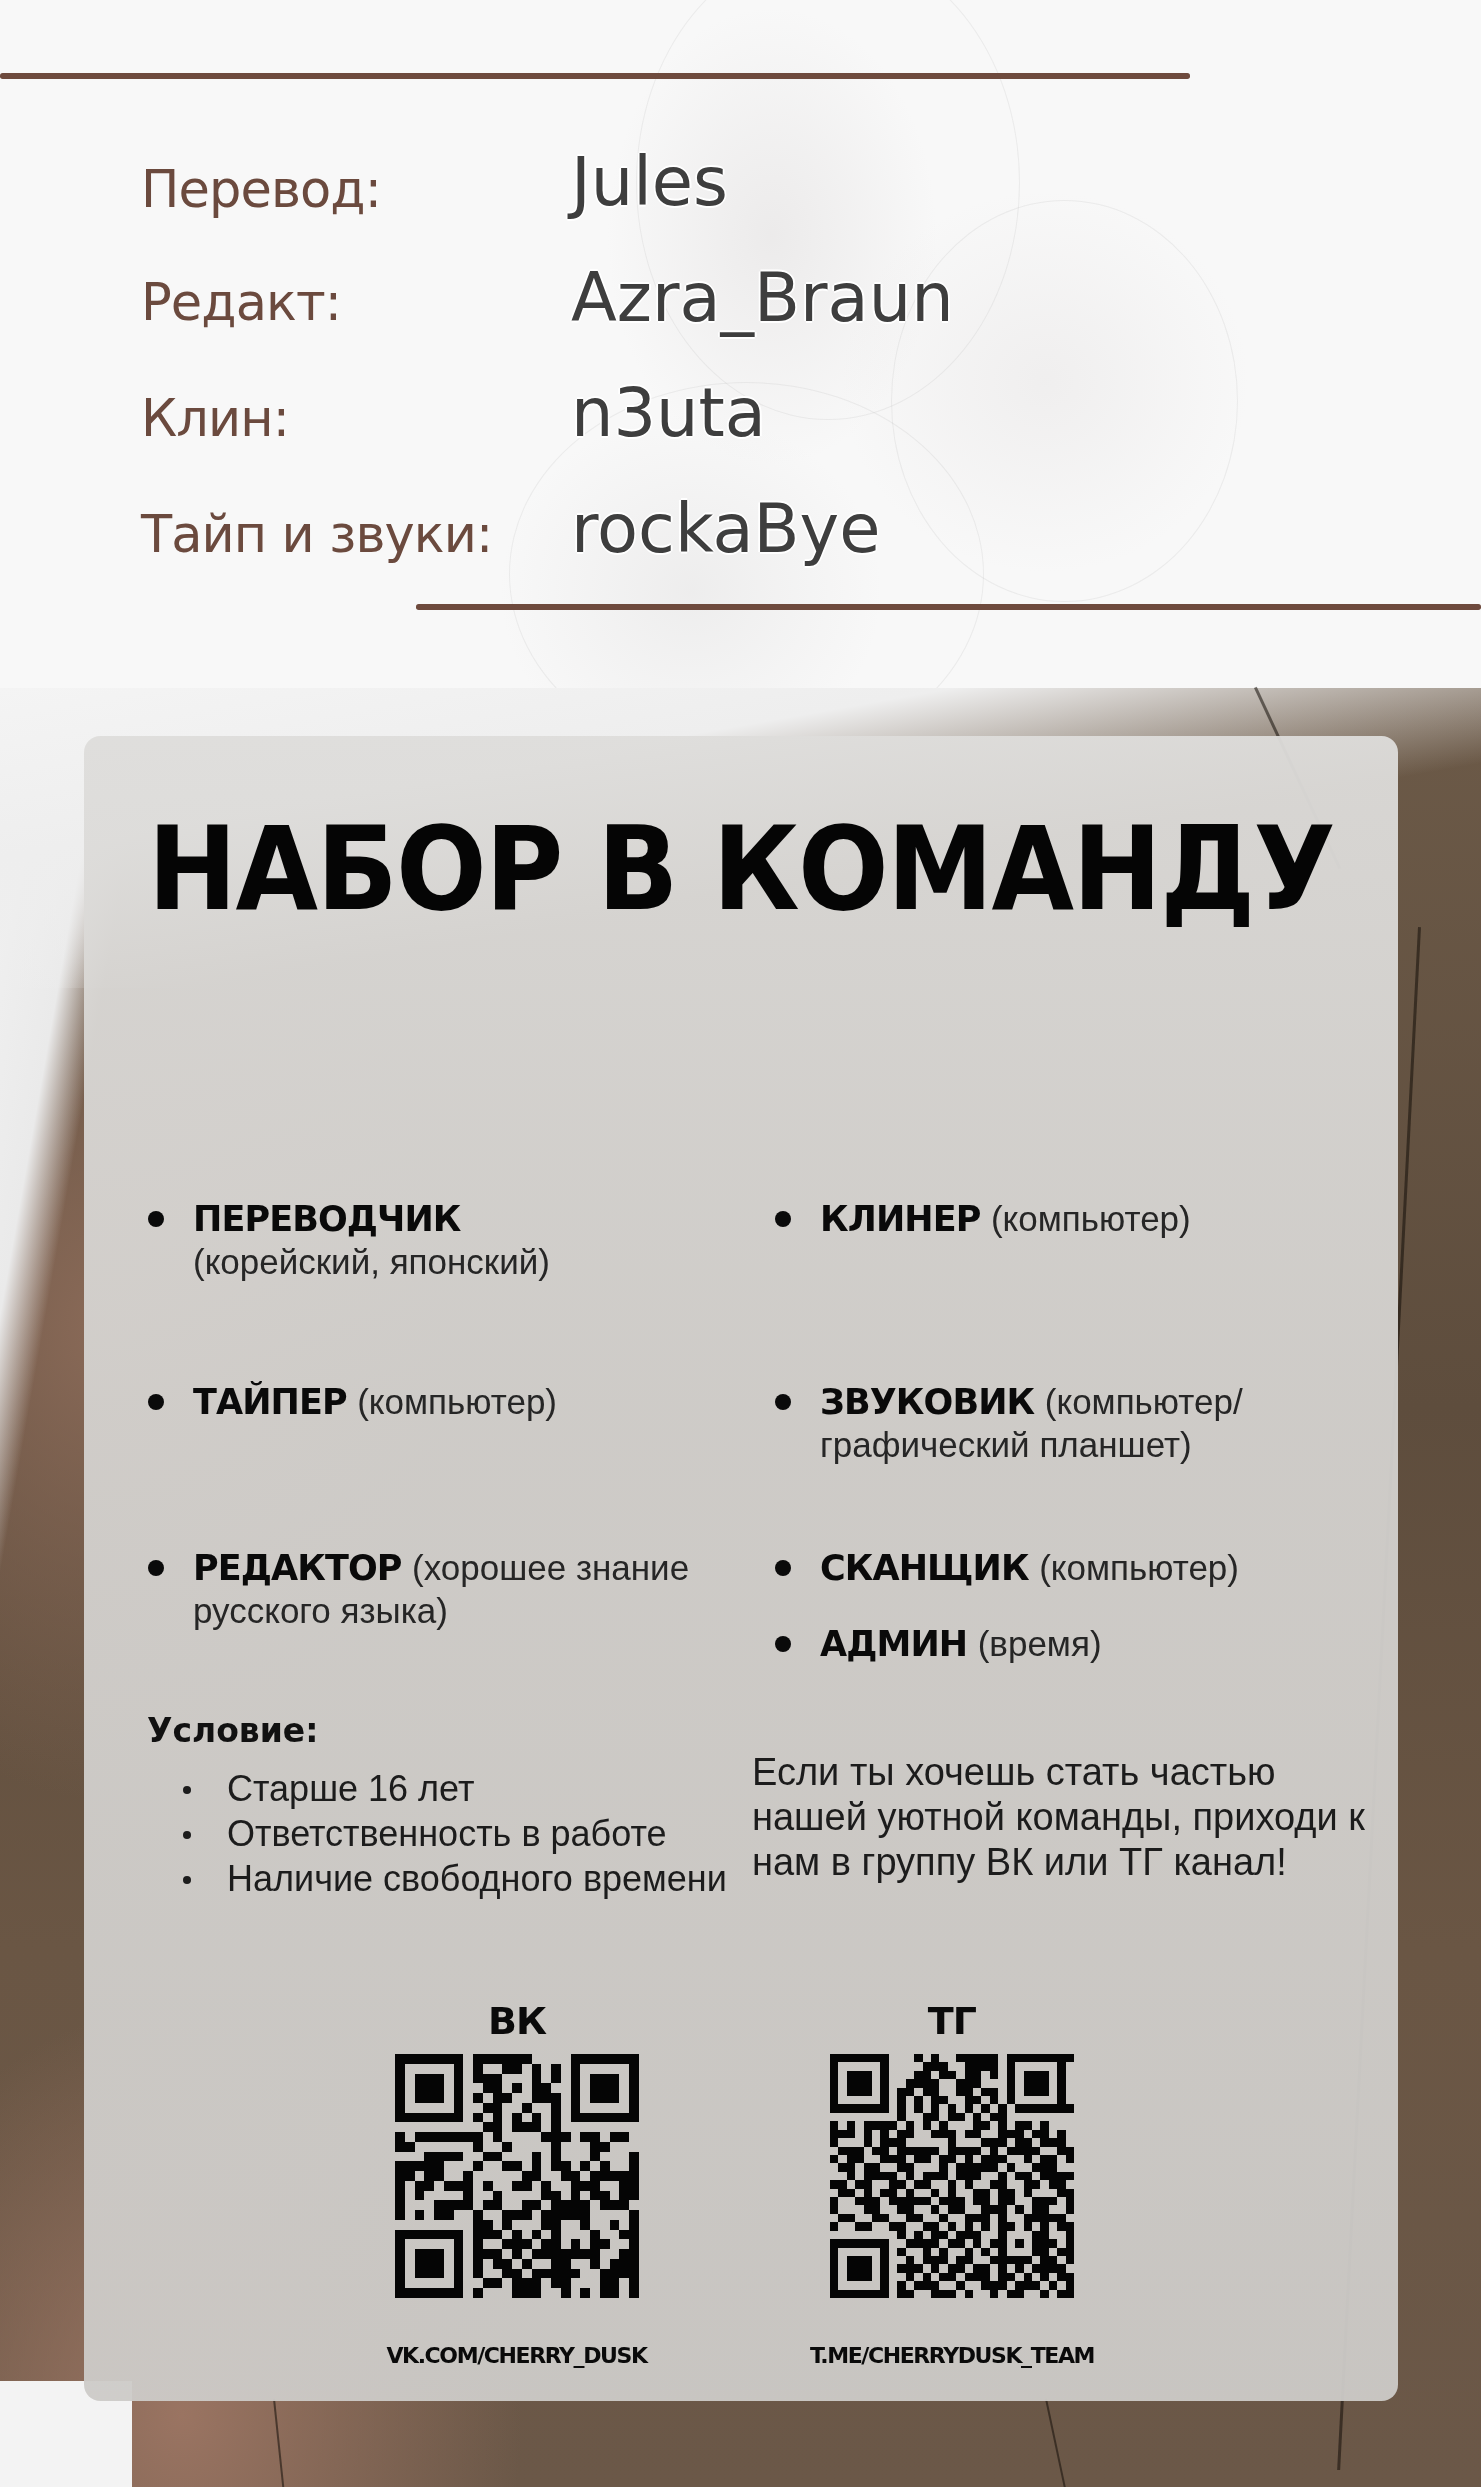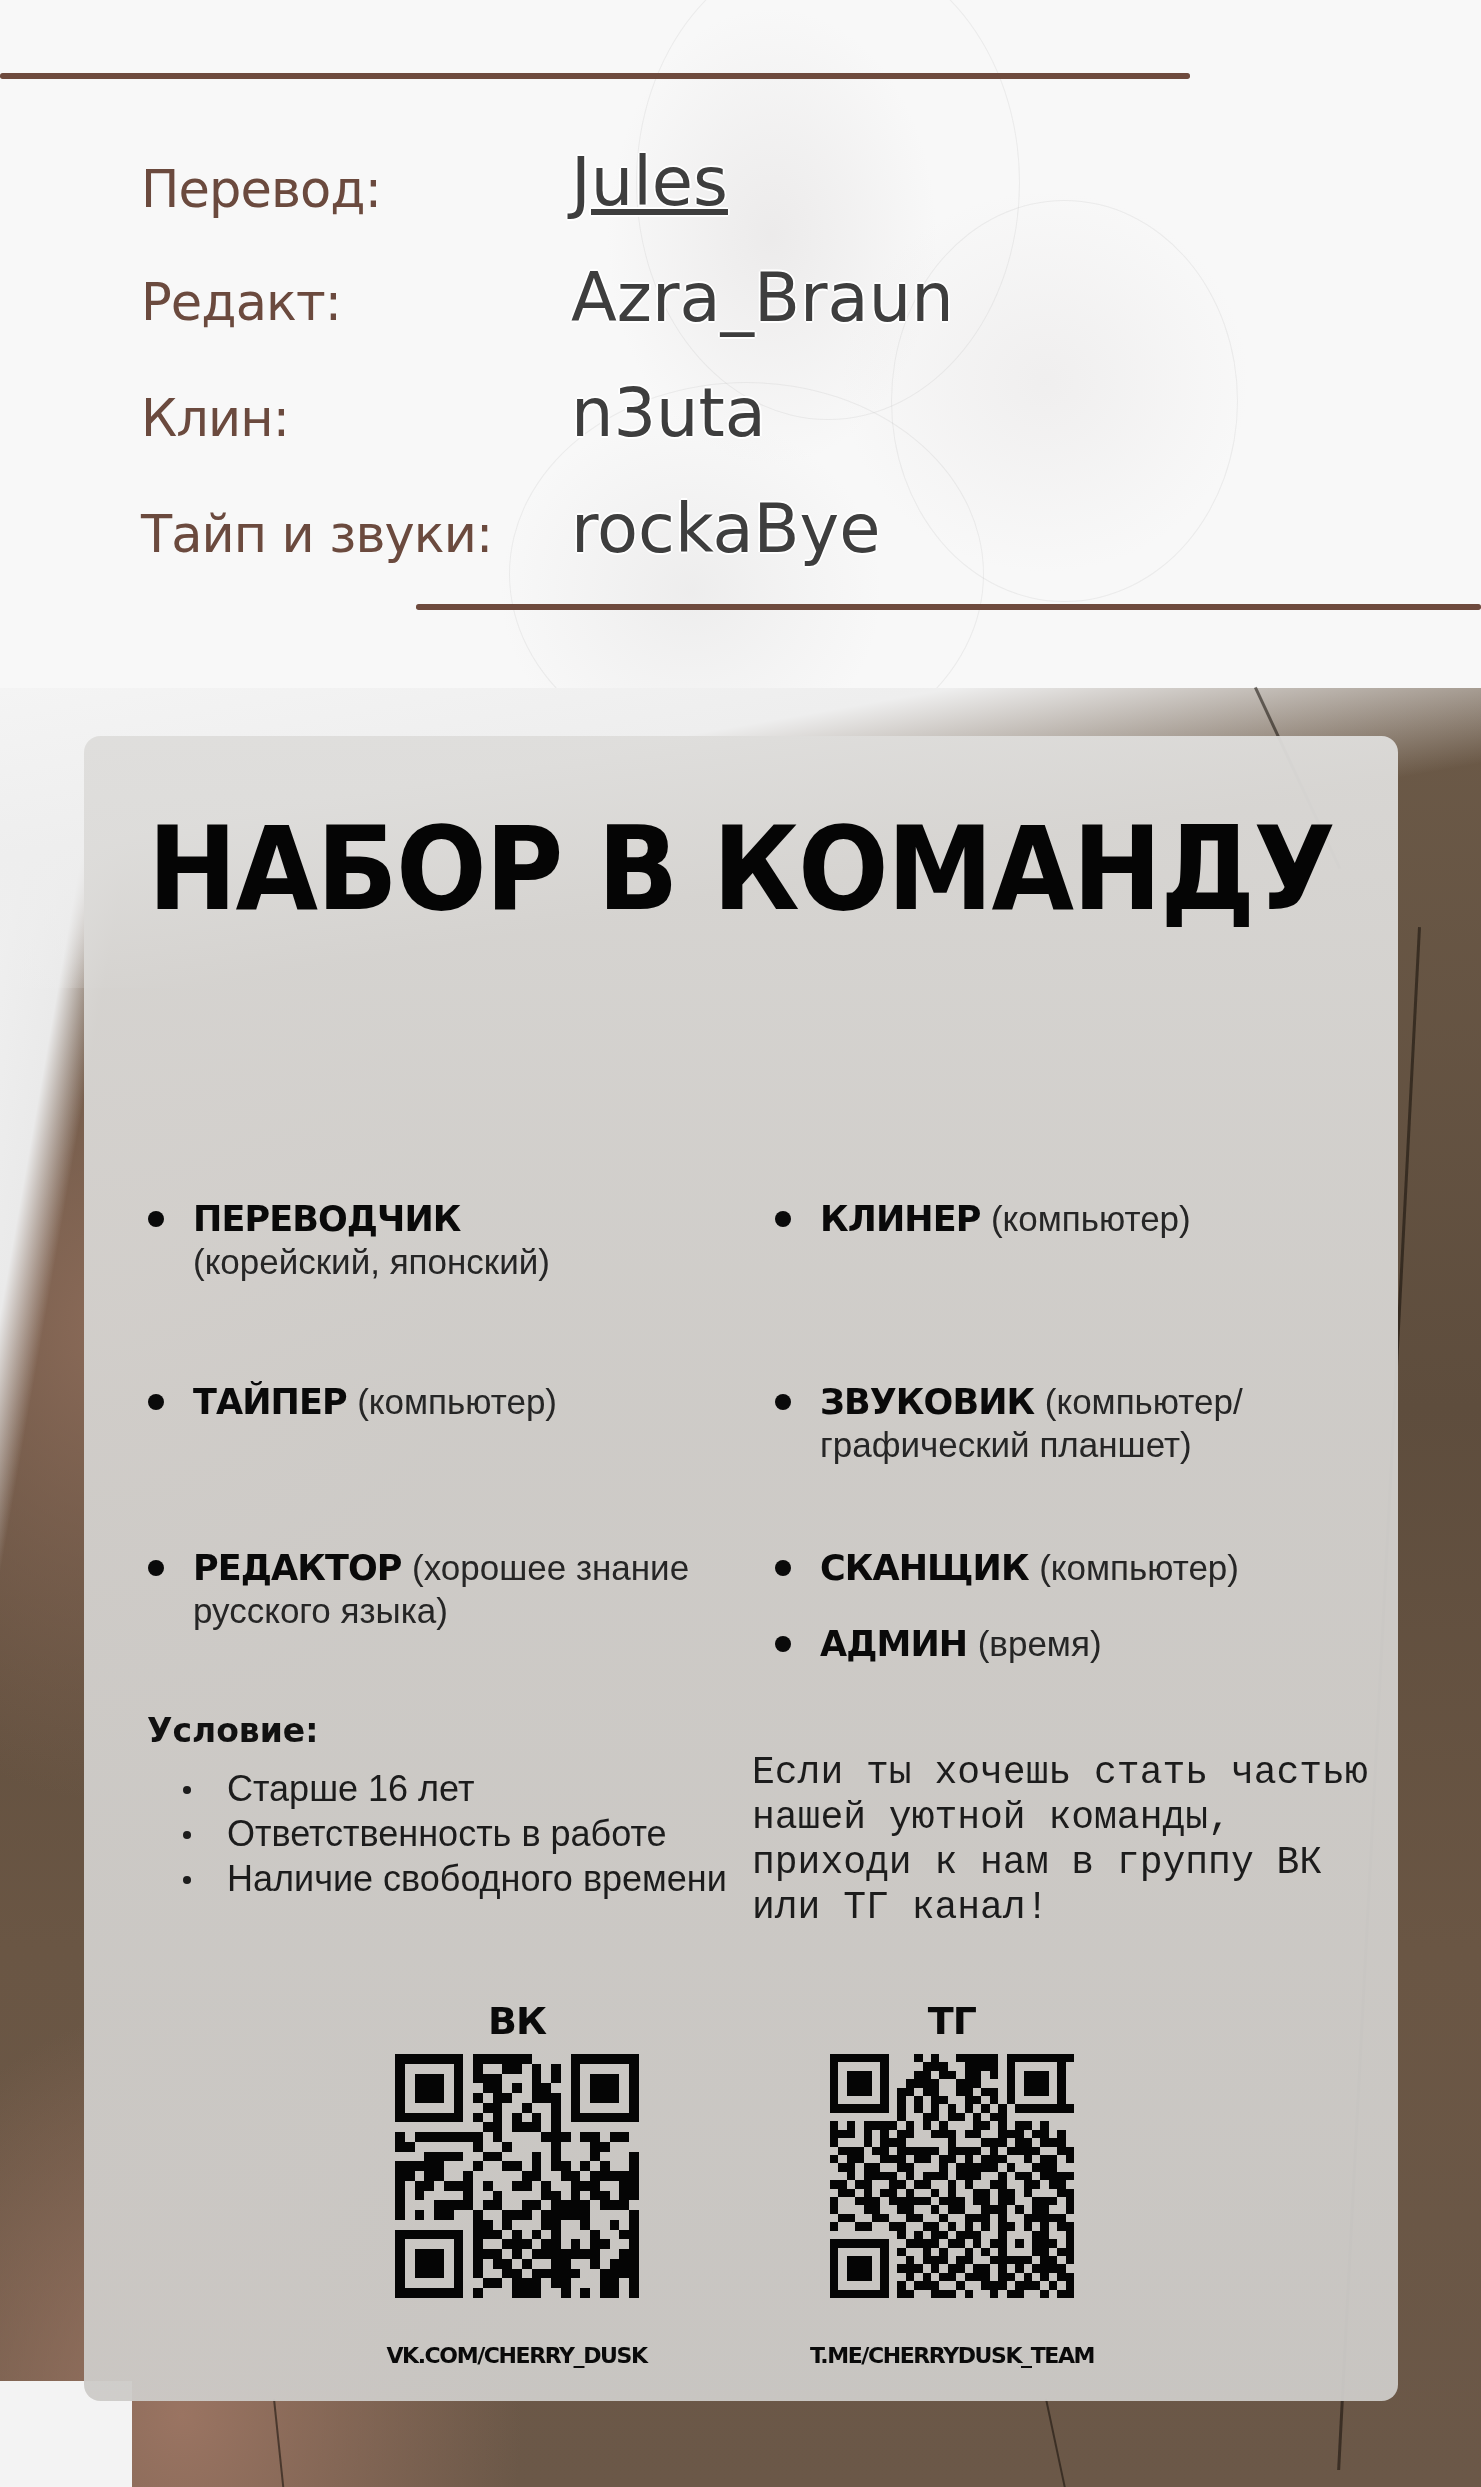--- a/index.html
+++ b/index.html
@@ -41,41 +41,41 @@
   .role { font-family:"DejaVu Sans", sans-serif; font-size:33px; color:#1e1e1e; line-height:42px; }
   .role .dot { position:absolute; left:-45px; top:12.7px; width:16.4px; height:16.4px; border-radius:50%; background:#0a0a0a; }
   .role .name { font-weight:bold; color:#0a0a0a; font-size:35px; letter-spacing:-0.9px; }
   .role .note { color:#262626; font-family:"Liberation Sans", sans-serif; font-size:35px; }
 
   .cond-title { font-family:"DejaVu Sans", sans-serif; font-weight:bold; font-size:33px; color:#111; }
   .cond-list { list-style:none; margin:12px; padding:0; }
   .cond-list li { position:relative; font-family:"Liberation Sans", sans-serif; font-size:36px; color:#1c1c1c; line-height:45px; padding-left:44px; }
   .cond-list li::before { content:""; position:absolute; left:0; top:20px; width:8.2px; height:8.2px; border-radius:50%; background:#1c1c1c; }
 
-  .cta { font-family:Liberation Mono, monospace; font-size:38px; color:#1c1c1c; line-height:45px; }
+  .cta { font-family:Liberation Sans, sans-serif; font-size:38px; color:#1c1c1c; line-height:45px; }
 
   .qr-label { font-family:"DejaVu Sans", sans-serif; font-weight:bold; font-size:38px; color:#0a0a0a; text-align:center; letter-spacing:-0.9px; }
   .qr { display:grid; }
   .qr span { display:block; }
   .qr span.b { background:#050505; }
   .qr-url { font-family:"DejaVu Sans", sans-serif; font-weight:bold; font-size:22px; color:#0a0a0a; white-space:nowrap; letter-spacing:-1.4px; text-align:center;margin-top:32px; }
 </style>
 </head>
 <body>
 
 <div class="abs top-band"></div>
 <div class="abs sketch" style="left:636px;top:-55px;width:382px;height:473px;"></div>
 <div class="abs sketch" style="left:891px;top:200px;width:345px;height:400px;"></div>
 <div class="abs sketch" style="left:509px;top:382px;width:473px;height:382px;"></div>
 
 <div class="abs rule" style="left:0;top:73px;width:1190px;"></div>
 <div class="abs rule" style="left:416px;top:604px;width:1065px;"></div>
 
 <div class="abs credit-label" style="left:141px;top:164px;">Перевод:</div>
-<div class="abs credit-name" style="left:571px;top:149px;text-decoration:underline;">Jules</div>
+<div class="abs credit-name" style="left:571px;top:149px;">Jules</div>
 
 <div class="abs credit-label" style="left:141px;top:277px;">Редакт:</div>
 <div class="abs credit-name" style="left:571px;top:265px;">Azra_Braun</div>
 
 <div class="abs credit-label" style="left:141px;top:393px;">Клин:</div>
 <div class="abs credit-name" style="left:571px;top:380px;">n3uta</div>
 
 <div class="abs credit-label" style="left:141px;top:509px;">Тайп и звуки:</div>
 <div class="abs credit-name" style="left:571px;top:496px;">rockaBye</div>
 

